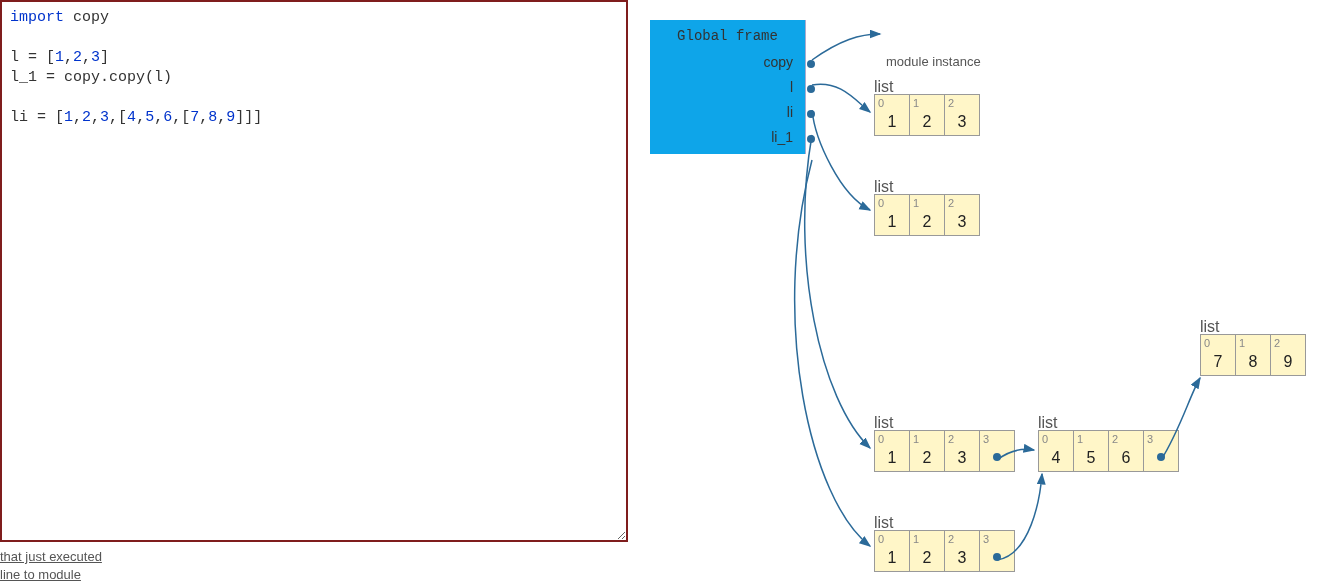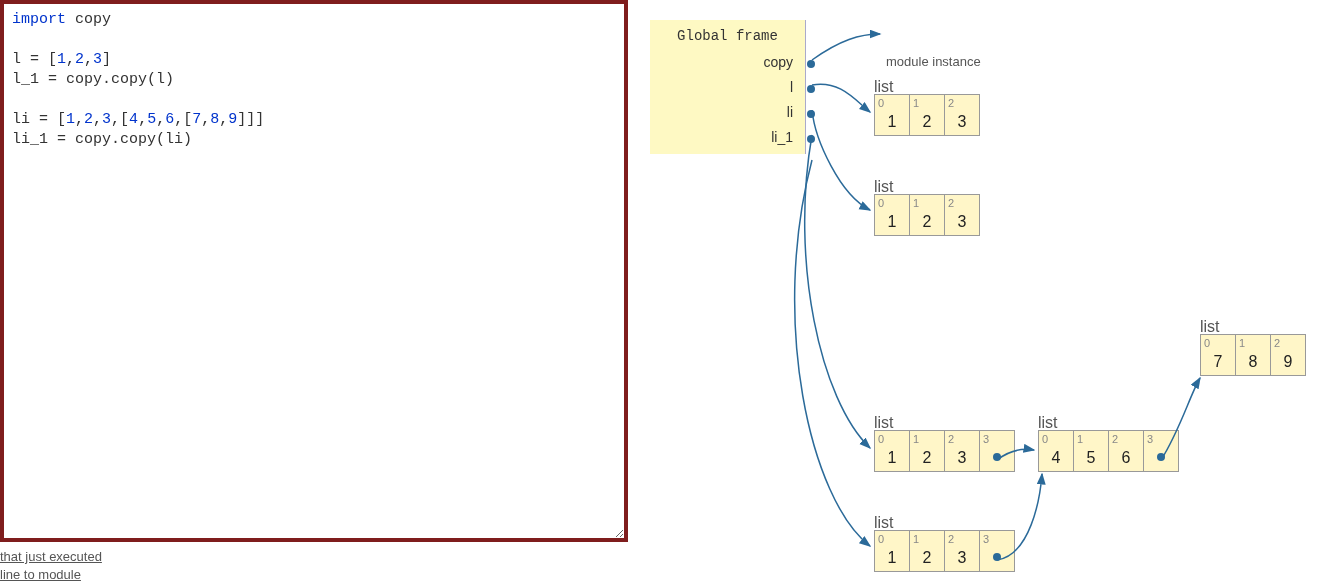--- a/index.html
+++ b/index.html
@@ -11,21 +11,21 @@
     height: 588px;
     position: relative;
     background: #fff;
   }
   .code-pane {
     position: absolute;
     left: 0;
     top: 0;
     width: 628px;
     height: 542px;
-    border: 4px solid #7f1d1d;
+    border: 2px solid #7f1d1d;
     padding: 6px 8px;
     font-family: Consolas, "Courier New", monospace;
     font-size: 15px;
     line-height: 20px;
     color: #333;
     background: #fff;
     resize: both;
     overflow: auto;
   }
   .code-pane .kw { color: #0033cc; }
@@ -37,21 +37,21 @@
     font-size: 13px;
     color: #555;
     line-height: 18px;
     text-decoration: underline;
   }
   .frame {
     position: absolute;
     left: 650px;
     top: 20px;
     width: 156px;
-    background: #fef9c3;
+    background: #0ea5e9;
     border-right: 1px solid #aac;
     padding: 4px 0;
   }
   .frame-title {
     font-family: Consolas, "Courier New", monospace;
     font-size: 14px;
     text-align: center;
     padding: 4px 0 6px;
     color: #333;
   }
@@ -133,21 +133,20 @@
 </head>
 <body>
 
 <div class="code-pane">
   <div><span class="kw">import</span><span> copy</span></div>
   <div>&nbsp;</div>
   <div><span>l = [</span><span class="num">1</span><span>,</span><span class="num">2</span><span>,</span><span class="num">3</span><span>]</span></div>
   <div>l_1 = copy.copy(l)</div>
   <div>&nbsp;</div>
   <div><span>li = [</span><span class="num">1</span><span>,</span><span class="num">2</span><span>,</span><span class="num">3</span><span>,[</span><span class="num">4</span><span>,</span><span class="num">5</span><span>,</span><span class="num">6</span><span>,[</span><span class="num">7</span><span>,</span><span class="num">8</span><span>,</span><span class="num">9</span><span>]]]</span></div>
-  <div>li_1 = copy.copy(li)</div>
 </div>
 
 <div class="legend">
   <div>that just executed</div>
   <div>line to module</div>
 </div>
 
 <div class="frame">
   <div class="frame-title">Global frame</div>
   <div class="frame-row"><span>copy</span><span class="dot"></span></div>

